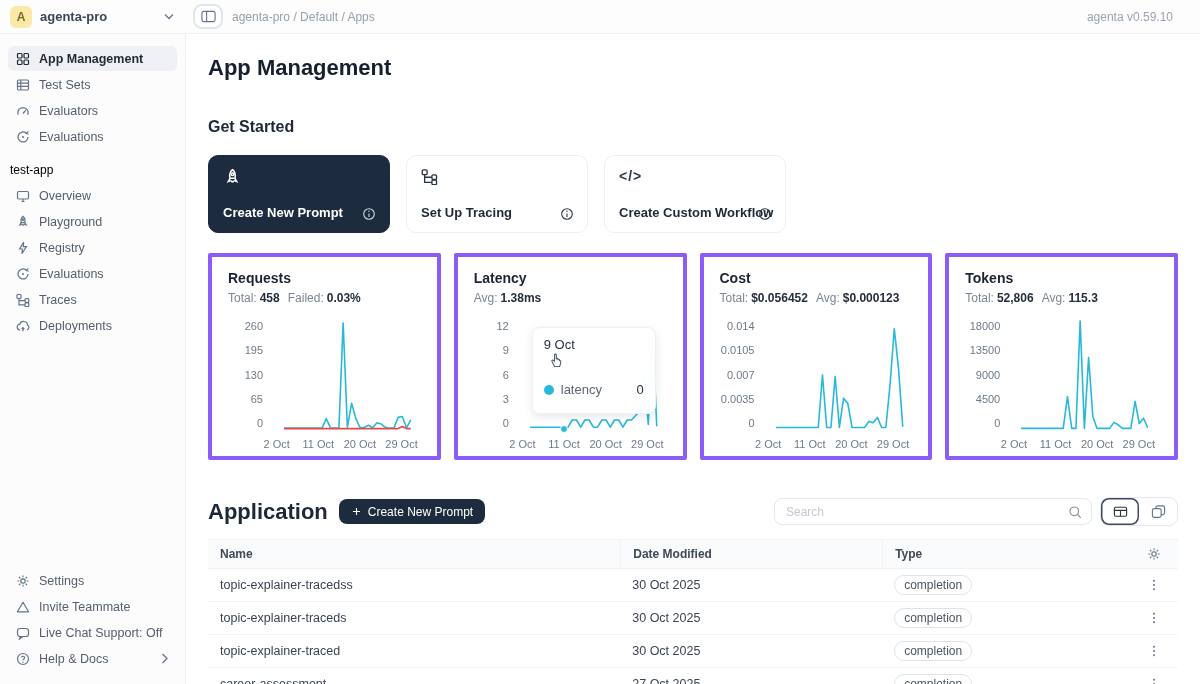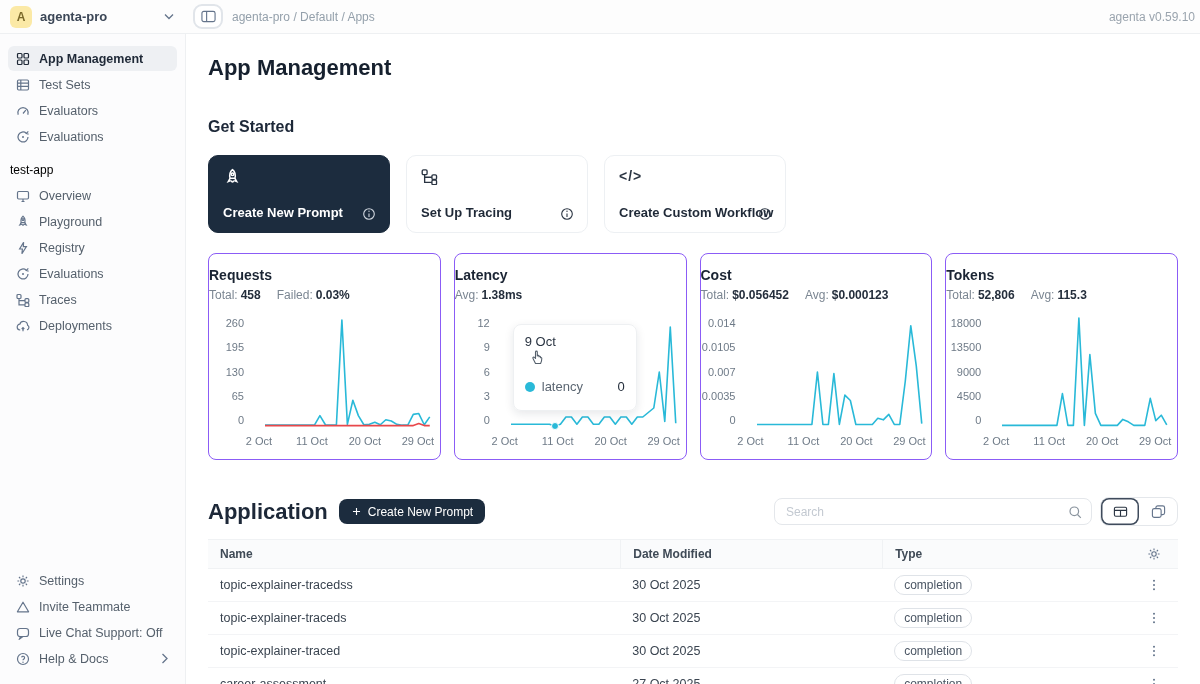--- a/index.html
+++ b/index.html
@@ -8,21 +8,21 @@
   .icon { display:inline-block; vertical-align:middle; color:#64748b; flex:none; }
 
   
   .topbar { position:absolute; top:0; left:0; right:0; height:34px; border-bottom:1px solid #eef0f2; display:flex; align-items:center; background:#fdfdfd; z-index:5; }
   .ws-selector { width:186px; height:100%; display:flex; align-items:center; gap:8px; padding:0 12px 0 10px; cursor:pointer; }
   .avatar { width:22px; height:22px; border-radius:6px; background:#fbe9a6; color:#7c6a2b; font-size:12px; font-weight:700; display:flex; align-items:center; justify-content:center; }
   .ws-name { font-size:13px; font-weight:600; color:#3b4656; }
   .ws-chevron { margin-left:auto; }
   .panel-btn { margin-left:7px; width:30px; height:25px; border:2px solid #e1e5ea; border-radius:9px; background:#fff; display:flex; align-items:center; justify-content:center; cursor:pointer; }
   .breadcrumb { margin-left:9px; font-size:12px; color:#94a0ab; }
-  .version { margin-left:auto; padding-right:5px; font-size:12px; color:#9aa4ae; }
+  .version { margin-left:auto; padding-right:27px; font-size:12px; color:#9aa4ae; }
 
   
   .sidebar { position:absolute; top:34px; left:0; bottom:0; width:186px; border-right:1px solid #eef0f2; background:#fcfcfd; padding:12px 8px 12px; display:flex; flex-direction:column; }
   .side-item { display:flex; align-items:center; gap:9px; height:25px; padding:0 8px; border-radius:6px; font-size:12.5px; color:#55606c; cursor:pointer; margin-bottom:1px; }
   .side-item.active { background:#eef0f3; color:#1f2937; font-weight:600; }
   .side-item.active .icon { color:#1f2937; }
   .group-label { margin:13px 2px 6px; font-size:12px; color:#000000; }
   .side-spacer { flex:1; }
   .side-chevron { margin-left:auto; }
 
@@ -35,32 +35,32 @@
   .gs-card { width:182px; height:78px; border-radius:10px; border:1px solid #edf0f3; background:#fff; position:relative; padding:12px 14px; cursor:pointer; }
   .gs-card .icon { color:#2a3442; }
   .gs-card.dark { background:#1c2c3e; border-color:#1c2c3e; color:#fff; }
   .gs-card.dark .icon { color:#fff; }
   .gs-label { position:absolute; left:14px; bottom:12px; font-size:13px; font-weight:600; }
   .gs-info { position:absolute; right:13px; bottom:11px; }
   .gs-card.dark .gs-info { color:#cfd6de; }
   .code-glyph { font-size:14px; font-weight:700; color:#2a3442; letter-spacing:1px; }
 
   .metrics-row { display:flex; gap:13px; margin-bottom:37px; }
-  .metric-card { flex:1; height:207px; border:1px solid #8b5cf6; border-radius:8px; background:#fff; padding:13px 0; position:relative; }
+  .metric-card { flex:1; height:207px; border:4px solid #8b5cf6; border-radius:2px; background:#fff; padding:13px 16px; position:relative; }
   .m-title { font-size:14px; font-weight:700; color:#1a2433; margin-bottom:5px; }
-  .m-stats { font-size:12px; color:#7b8692; display:flex; gap:16px; }
+  .m-stats { font-size:12px; color:#7b8692; display:flex; gap:8px; }
   .m-stats b { color:#242e3c; margin-left:3px; font-weight:700; }
   .chart-area { display:flex; margin-top:16px; height:108px;gap:12px; }
   .y-labels { width:44px; display:flex; flex-direction:column; justify-content:space-between; align-items:flex-end; padding-right:9px; font-size:11px; color:#6e7a87; line-height:1; }
   .plot-wrap { flex:1; margin-right:10px; position:relative; }
   .plot-wrap svg { position:absolute; inset:0; width:100%; height:100%; display:block; overflow:visible; }
   .x-labels { position:relative; margin-left:44px; margin-right:10px; height:14px; margin-top:9px; font-size:11px; color:#6e7a87;text-align:right; }
   .x-labels span { position:absolute; transform:translateX(-50%); white-space:nowrap; }
   .marker-dot { position:absolute; width:8px; height:8px; border-radius:50%; background:#29b9d8; border:1px solid #fff; z-index:2; }
-  .chart-tooltip { position:absolute; left:58px; top:70px; width:124px; background:rgba(255,255,255,.97); border:1px solid #eef0f2; border-radius:8px; box-shadow:0 3px 10px rgba(15,30,50,.1); padding:9px 11px 16px; z-index:3; }
+  .chart-tooltip { position:absolute; left:74px; top:70px; width:124px; background:rgba(255,255,255,.97); border:1px solid #eef0f2; border-radius:8px; box-shadow:0 3px 10px rgba(15,30,50,.1); padding:9px 11px 16px; z-index:3; }
   .tt-date { font-size:13px; color:#2a3442; }
   .tt-hand { position:absolute; left:15px; top:24px; color:#55606c; }
   .tt-row { display:flex; align-items:center; gap:7px; margin-top:30px; font-size:13px; }
   .tt-dot { width:10px; height:10px; border-radius:50%; background:#29b9d8; }
   .tt-series { color:#5b6672; }
   .tt-val { margin-left:auto; color:#242e3c; }
 
   
   .app-header { display:flex; align-items:center; margin-bottom:13px; }
   .app-title { font-size:22px; font-weight:700; color:#1d2838; }

